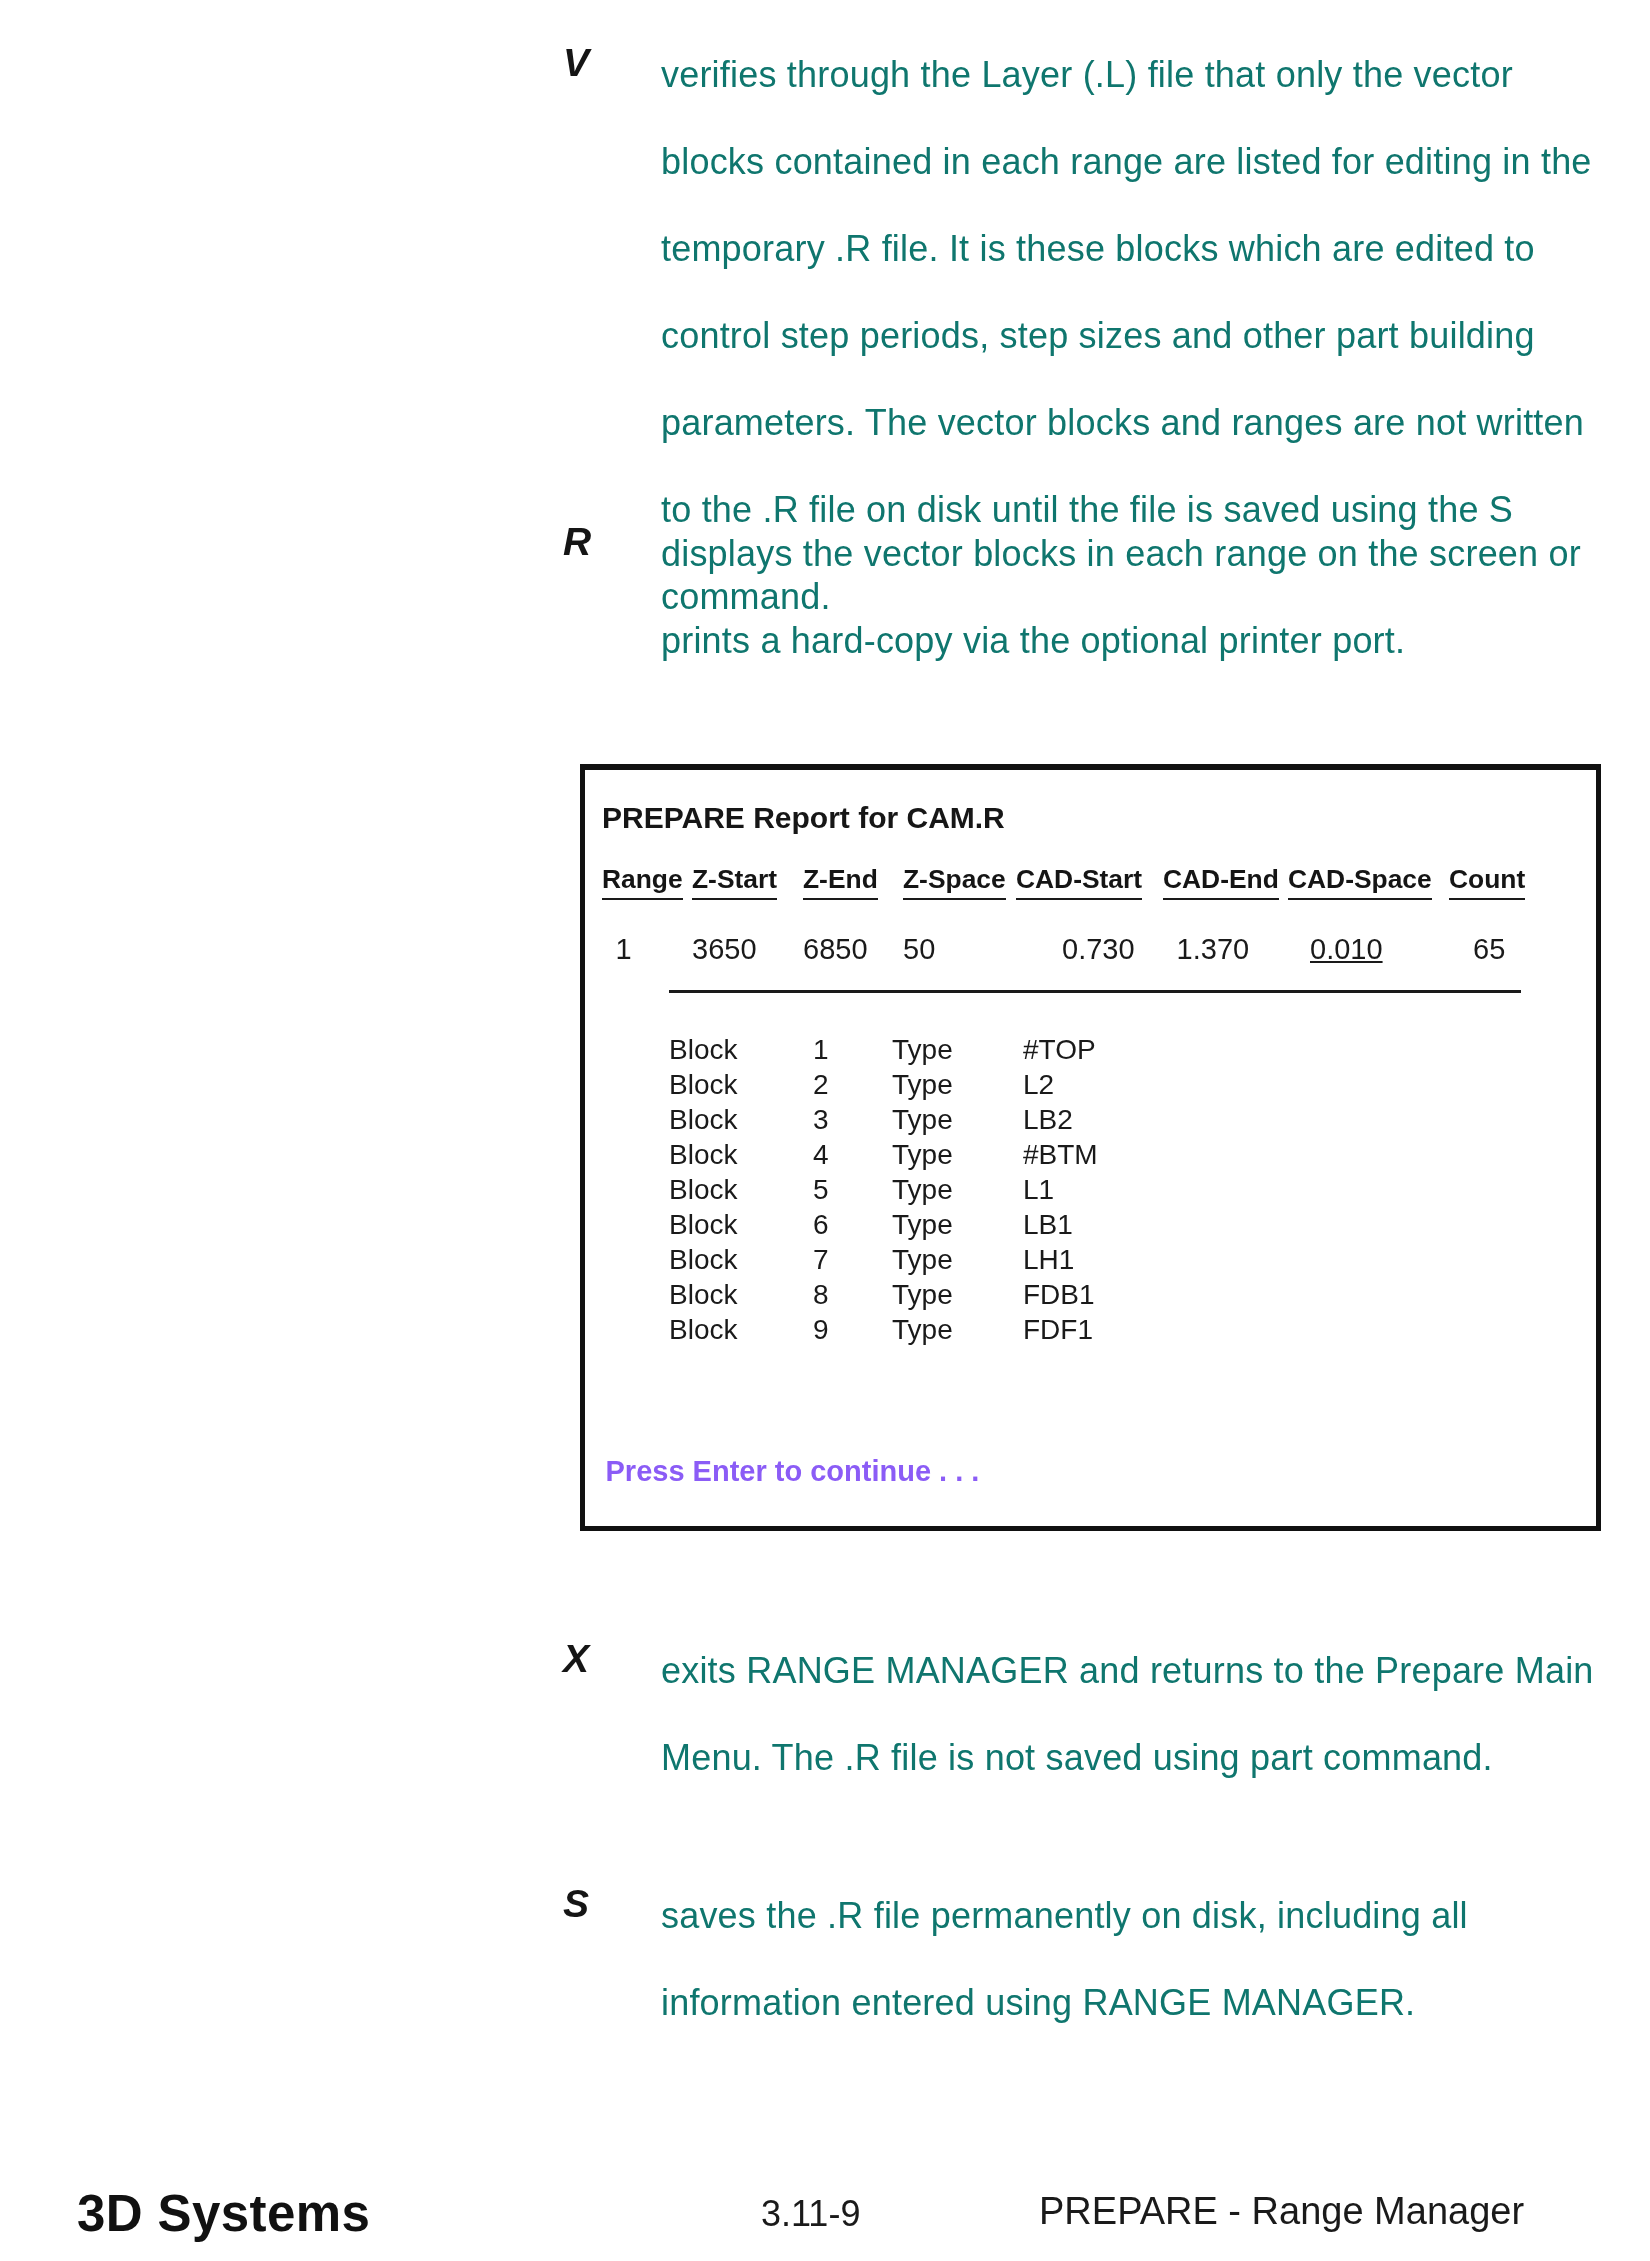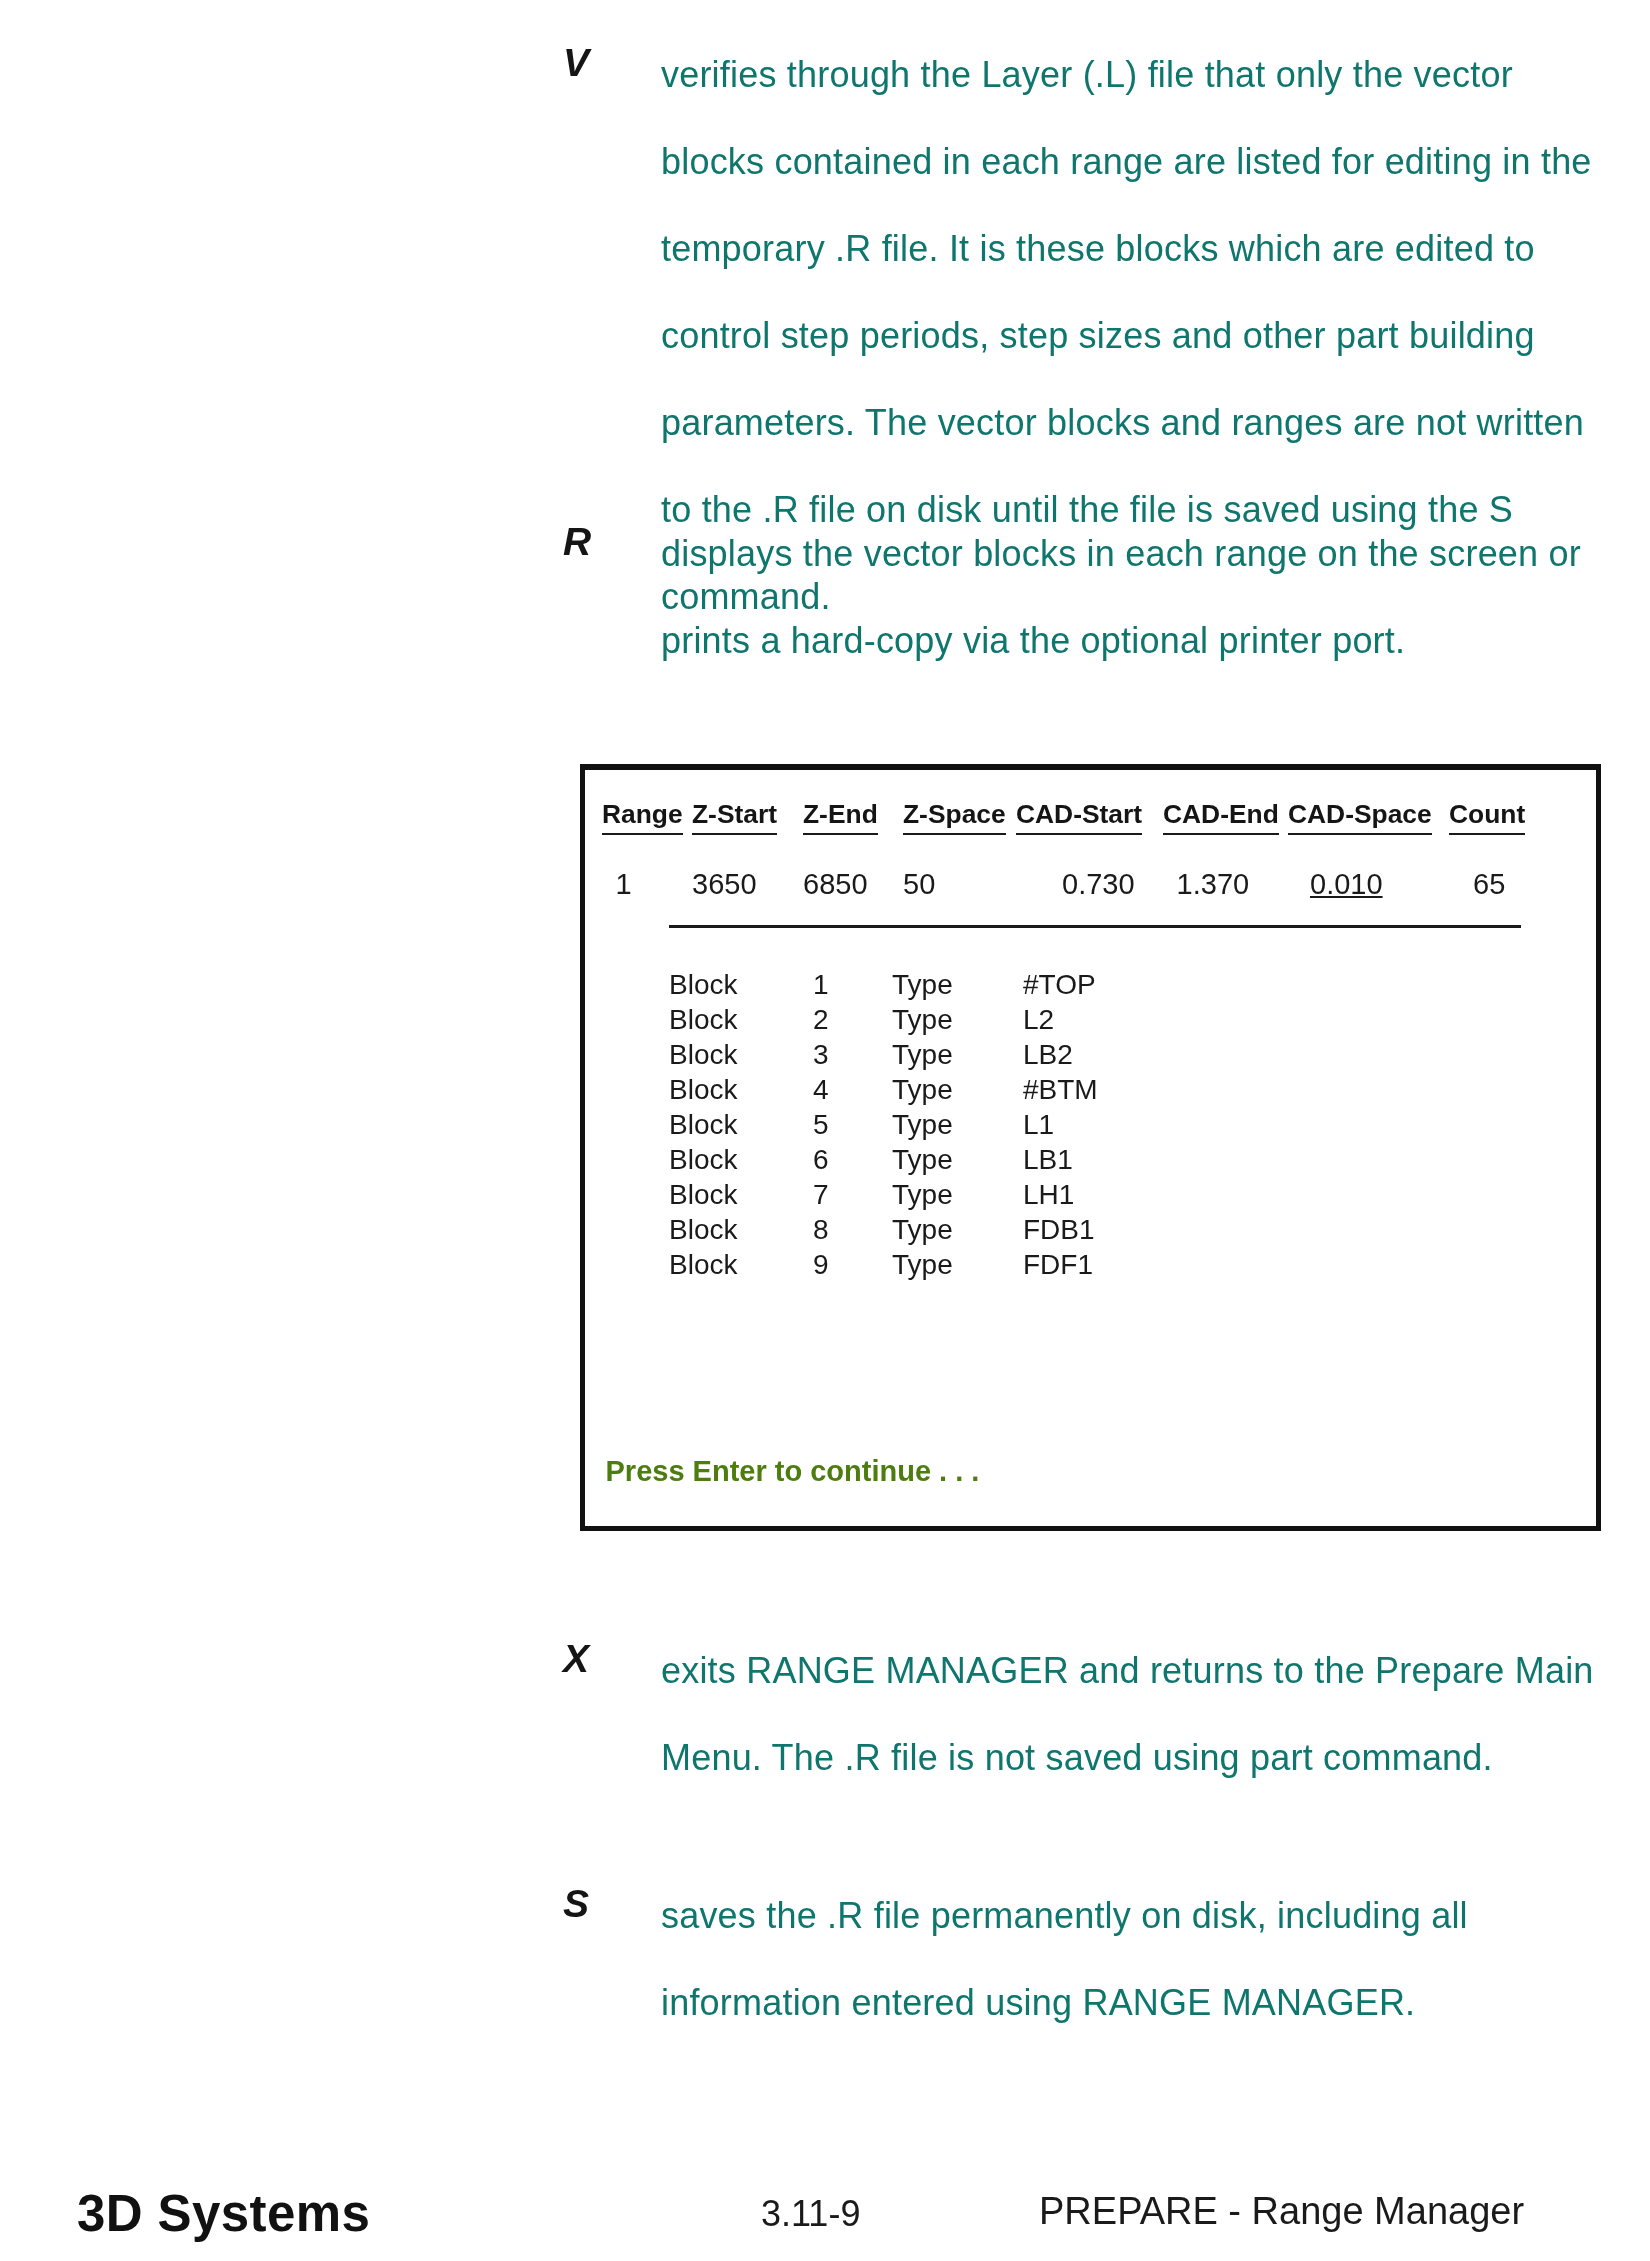--- a/index.html
+++ b/index.html
@@ -109,21 +109,21 @@
     color: #1a1a1a;
     gap: 24px;
   }
 
   .report-prompt {
     position: absolute;
     left: 20.5px;
     bottom: 38px;
     font-size: 29px;
     font-weight: 600;
-    color: #4d7c0f;
+    color: #8b5cf6;
   }
 
   
   .footer-brand {
     position: absolute;
     left: 77px;
     top: 2176px;
     font-size: 51px;
     font-weight: 700;
     letter-spacing: 0.4px;
@@ -154,20 +154,21 @@
     <span class="cmd-letter">V</span>
     <p class="cmd-text">verifies through the Layer (.L) file that only the vector blocks contained in each range are listed for editing in the temporary .R file.  It is these blocks which are edited to control step periods, step sizes and other part building parameters.  The vector blocks and ranges are not written to the .R file on disk until the file is saved using the S command.</p>
   </section>
 
   <section class="cmd" id="cmd-r">
     <span class="cmd-letter">R</span>
     <p class="cmd-text">displays the vector blocks in each range on the screen or prints a hard-copy via the optional printer port.</p>
   </section>
 
   <div class="report-box">
+    <div class="report-title">PREPARE Report for CAM.R</div>
 
     <div class="report-grid head">
       <span>Range</span>
       <span>Z-Start</span>
       <span>Z-End</span>
       <span>Z-Space</span>
       <span>CAD-Start</span>
       <span>CAD-End</span>
       <span>CAD-Space</span>
       <span>Count</span>

